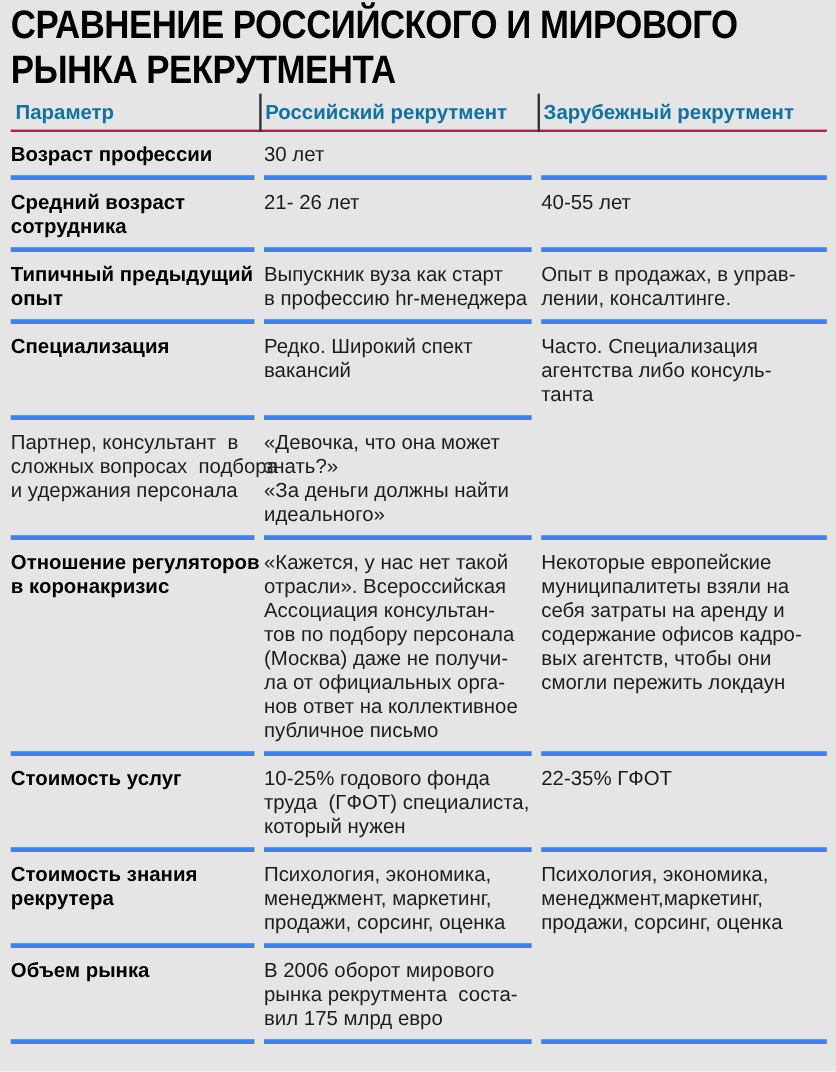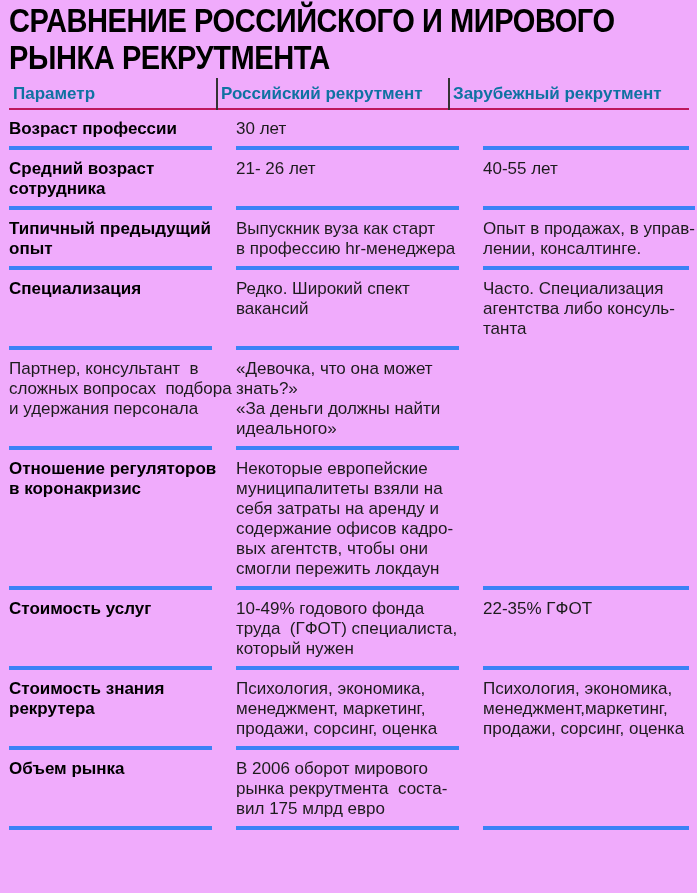--- a/index.html
+++ b/index.html
@@ -8,21 +8,21 @@
     background: #ffffff;
     overflow: hidden;
   }
   .page {
     position: relative;
     width: 697px;
     height: 893px;
     box-sizing: border-box;
     padding: 2px 8px 0 9px;
     font-family: "Liberation Sans", sans-serif;
-    background: #f0abfc;
+    background: #e5e5e5;
     overflow: hidden;
   }
   .title {
     margin: 0;
     font-size: 33px;
     line-height: 37px;
     font-weight: 900;
     letter-spacing: -0.5px;
     color: #000000;
     white-space: pre;
@@ -56,21 +56,21 @@
     position: absolute;
     left: -5px;
     top: 0;
     bottom: -2px;
     width: 2px;
     background: #333333;
   }
   .row {
     display: grid;
     grid-template-columns: 203px 223px 1fr;
-    column-gap: 24px;
+    column-gap: 8px;
   }
   .cell {
     border-top: 4px solid #3b82f6;
     padding: 9px 0 7px;
     font-size: 17px;
     line-height: 20px;
     color: #1c1c1c;
     white-space: pre;
   }
   .row.r1 .cell {
@@ -138,31 +138,39 @@
 и удержания персонала</div>
       <div class="cell">«Девочка, что она может
 знать?»
 «За деньги должны найти
 идеального»</div>
     </div>
 
     <div class="row">
       <div class="cell param">Отношение регуляторов
 в коронакризис</div>
+      <div class="cell">«Кажется, у нас нет такой
+отрасли». Всероссийская
+Ассоциация консультан-
+тов по подбору персонала
+(Москва) даже не получи-
+ла от официальных орга-
+нов ответ на коллективное
+публичное письмо</div>
       <div class="cell">Некоторые европейские
 муниципалитеты взяли на
 себя затраты на аренду и
 содержание офисов кадро-
 вых агентств, чтобы они
 смогли пережить локдаун</div>
     </div>
 
     <div class="row">
       <div class="cell param">Стоимость услуг</div>
-      <div class="cell">10-49% годового фонда
+      <div class="cell">10-25% годового фонда
 труда  (ГФОТ) специалиста,
 который нужен</div>
       <div class="cell">22-35% ГФОТ</div>
     </div>
 
     <div class="row">
       <div class="cell param">Стоимость знания
 рекрутера</div>
       <div class="cell">Психология, экономика,
 менеджмент, маркетинг,

